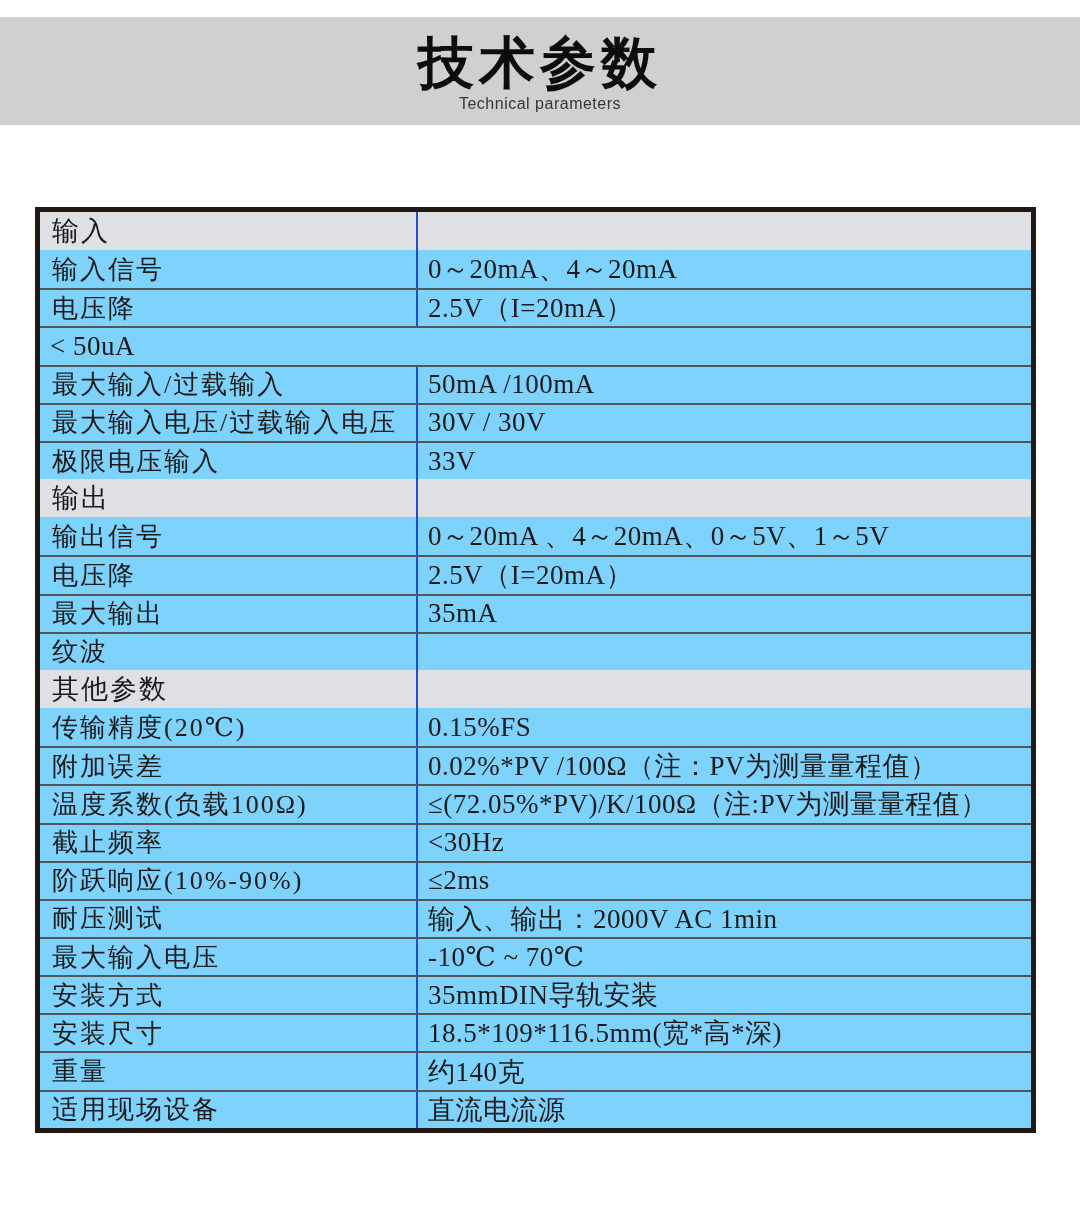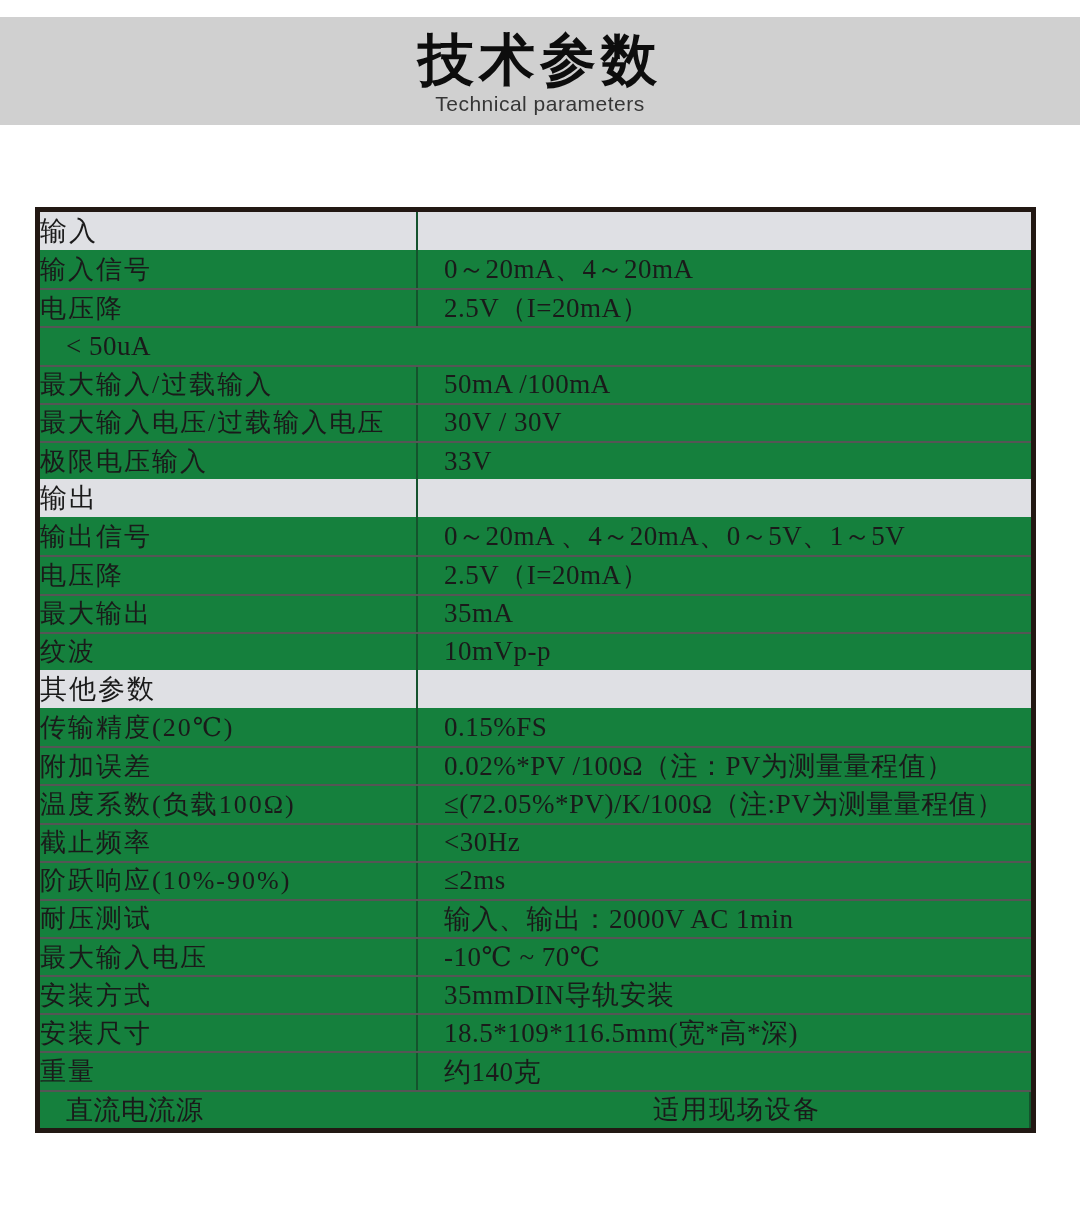--- a/index.html
+++ b/index.html
@@ -14,47 +14,48 @@
     height:108px;background:#d0d0d0;
     display:flex;flex-direction:column;align-items:center;justify-content:center;
   }
   .main-title{
     font-family:"Liberation Sans","DejaVu Sans",sans-serif;
     font-weight:800;font-size:56px;line-height:1.05;
     letter-spacing:5px;color:#0d0d0d;margin-top:4px;
   }
   .sub-title{
     font-family:"Liberation Sans","DejaVu Sans",sans-serif;
-    font-weight:400;font-size:21px;line-height:1.1;
+    font-weight:400;font-size:16px;line-height:1.1;
     color:#363636;letter-spacing:0.5px;margin-top:2px;
   }
   
   .table-wrap{
     position:absolute;left:35px;top:207px;width:1001px;
     border:5px solid #221813;background:#ffffff;
     box-sizing:border-box;
   }
   .t-row{
     display:flex;height:38.16px;box-sizing:border-box;
-    align-items:stretch;background:#15803d;
+    align-items:stretch;background:#7dd3fc;
   }
   .t-row + .t-row{border-top:2px solid #555555;}
   .t-row.section{background:#dfe0e4;border-top:none;}
   .t-row.section + .t-row{border-top:none;}
   .cell{
     display:flex;align-items:center;box-sizing:border-box;
     white-space:nowrap;overflow:hidden;
   }
   .cell.label{
     width:378px;flex:0 0 378px;
-    border-right:2px solid #14532d;
+    border-right:2px solid #1d4ed8;
+    padding-left:12px;
     font-size:26px;letter-spacing:2px;
   }
   .cell.value{
-    flex:1 1 auto;padding-left:26px;
+    flex:1 1 auto;padding-left:10px;
     font-size:27px;letter-spacing:0.5px;
   }
   .t-row.section .cell.label{font-size:27px;letter-spacing:2px;}
 </style>
 </head>
 <body>
 
 <div class="top-white"></div>
 
 <div class="header-band">
@@ -101,21 +102,20 @@
     <div class="t-row">
       <div class="cell label">电压降</div>
       <div class="cell value">2.5V（I=20mA）</div>
     </div>
     <div class="t-row">
       <div class="cell label">最大输出</div>
       <div class="cell value">35mA</div>
     </div>
     <div class="t-row">
       <div class="cell label">纹波</div>
-      <div class="cell value">10mVp-p</div>
     </div>
     <div class="t-row section">
       <div class="cell label">其他参数</div>
       <div class="cell value"></div>
     </div>
     <div class="t-row">
       <div class="cell label">传输精度(20℃)</div>
       <div class="cell value">0.15%FS</div>
     </div>
     <div class="t-row">
@@ -148,16 +148,16 @@
     </div>
     <div class="t-row">
       <div class="cell label">安装尺寸</div>
       <div class="cell value">18.5*109*116.5mm(宽*高*深)</div>
     </div>
     <div class="t-row">
       <div class="cell label">重量</div>
       <div class="cell value">约140克</div>
     </div>
     <div class="t-row">
+      <div class="cell label">适用现场设备</div>
       <div class="cell value">直流电流源</div>
-      <div class="cell label">适用现场设备</div>
     </div>
   </div>
 
 </body></html>

